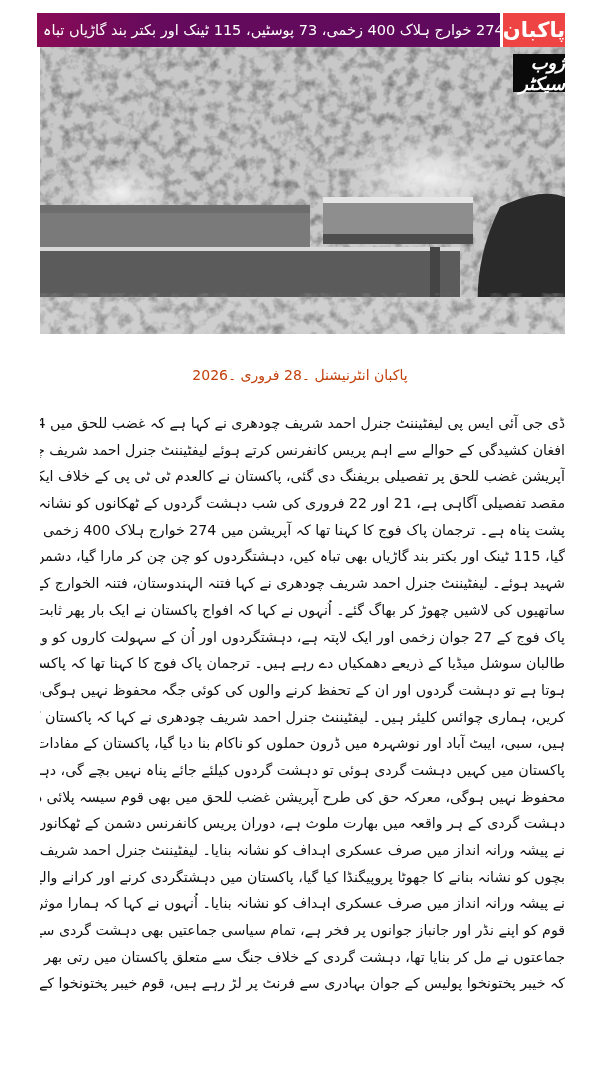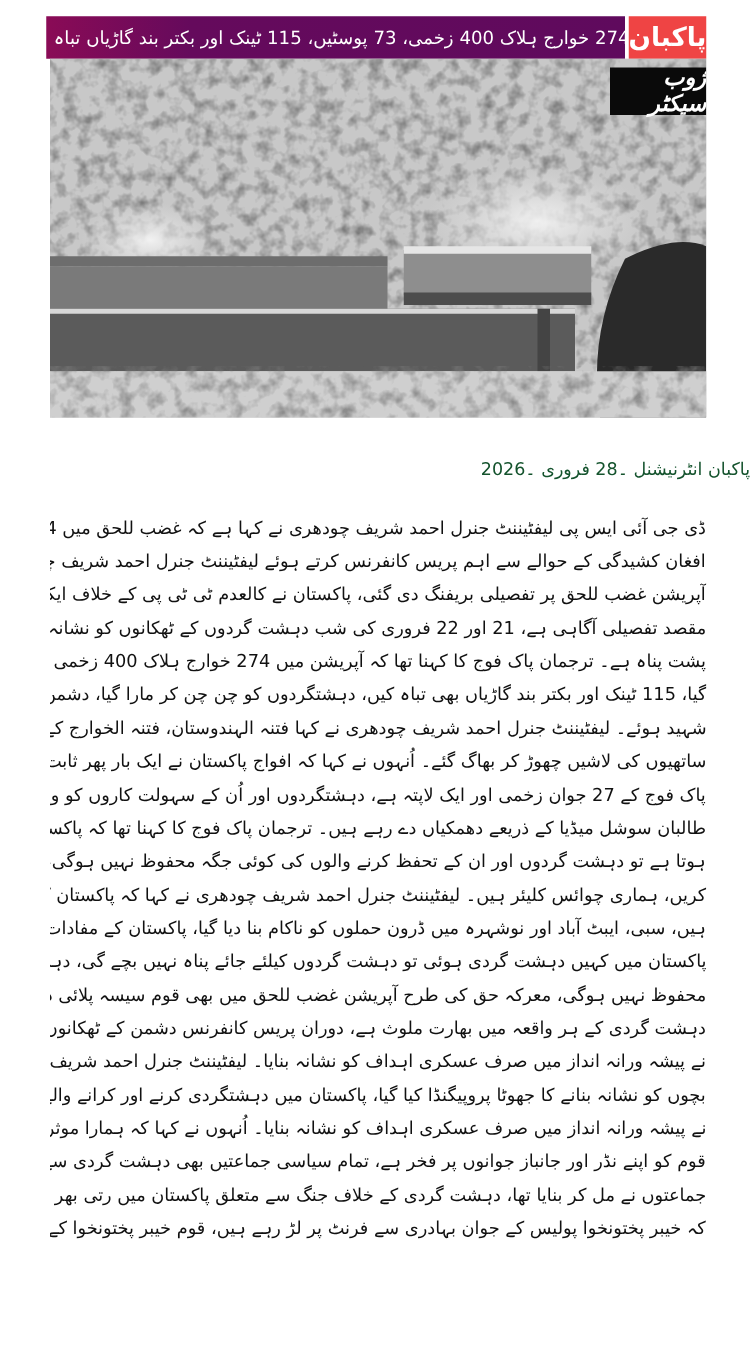--- a/index.html
+++ b/index.html
@@ -15,27 +15,27 @@
              font-weight: bold; font-size: 21px; direction: rtl; }
     .divider { width: 3px; background: #ffffff; height: 34px; }
     .headline { flex: 1; height: 34px; background: linear-gradient(90deg, #8a0b56 0%, #650a5c 25%, #5f0a5d 100%);
                 color: #fff; display: flex; align-items: center; justify-content: flex-end;
                 padding: 0 6px; direction: rtl; font-size: 14.5px; white-space: nowrap; overflow: hidden; }
 
     
     .photo { position: absolute; left: 40px; top: 47px; width: 525px; height: 287px; overflow: hidden;
              background: #b9b9b9; }
     .photo svg { position: absolute; inset: 0; width: 100%; height: 100%; }
-    .region-tag { position: absolute; right: 0; top: 7px; width: 77px; height: 38px; background: #0a0a0a;
+    .region-tag { position: absolute; right: 0; top: 7px; width: 52px; height: 38px; background: #0a0a0a;
                   color: #fff; display: flex; align-items: center; justify-content: center;
                   font-size: 18px; font-style: italic; font-weight: bold; direction: rtl; }
 
     
-    .dateline { position: absolute; left: 0; width: 600px; top: 367px; text-align: right;
-                color: #14532d; font-size: 14px; direction: rtl; }
+    .dateline { position: absolute; left: 0; width: 600px; top: 367px; text-align: center;
+                color: #c2410c; font-size: 14px; direction: rtl; }
 
     
     .article { position: absolute; left: 40px; top: 410px; width: 525px; direction: rtl; }
     .line { height: 26.7px; line-height: 26.7px; font-size: 14.2px; color: #111;
             text-align: justify; text-align-last: justify; white-space: nowrap; overflow: hidden; }
     .line.last { text-align-last: right; }
   </style>
 </head>
 <body>
 

